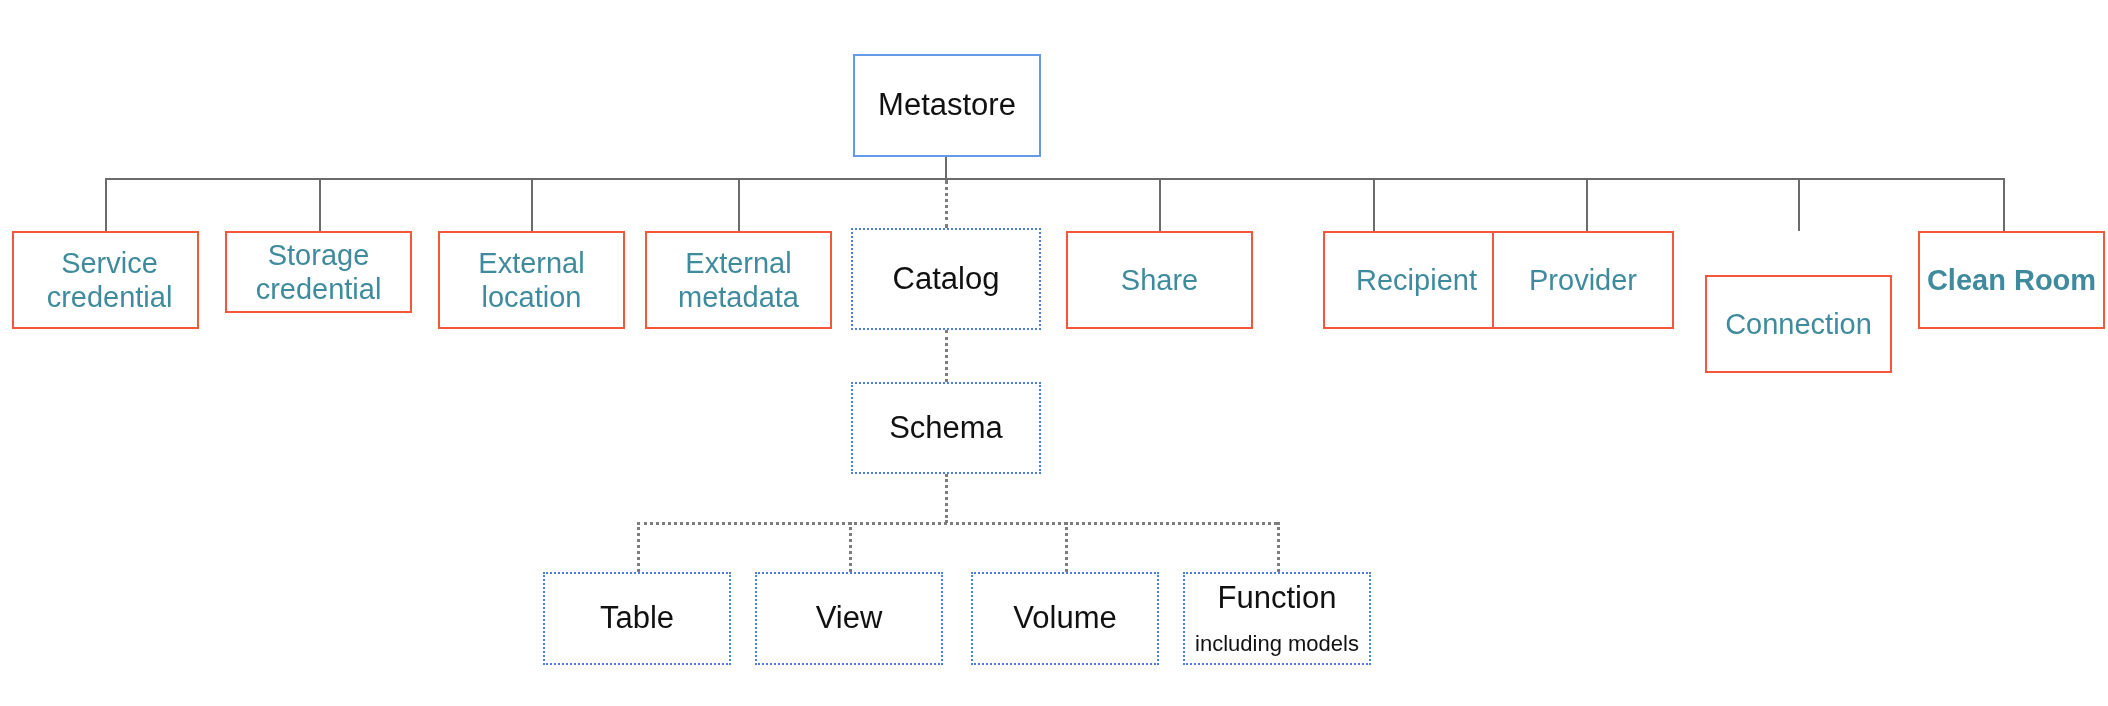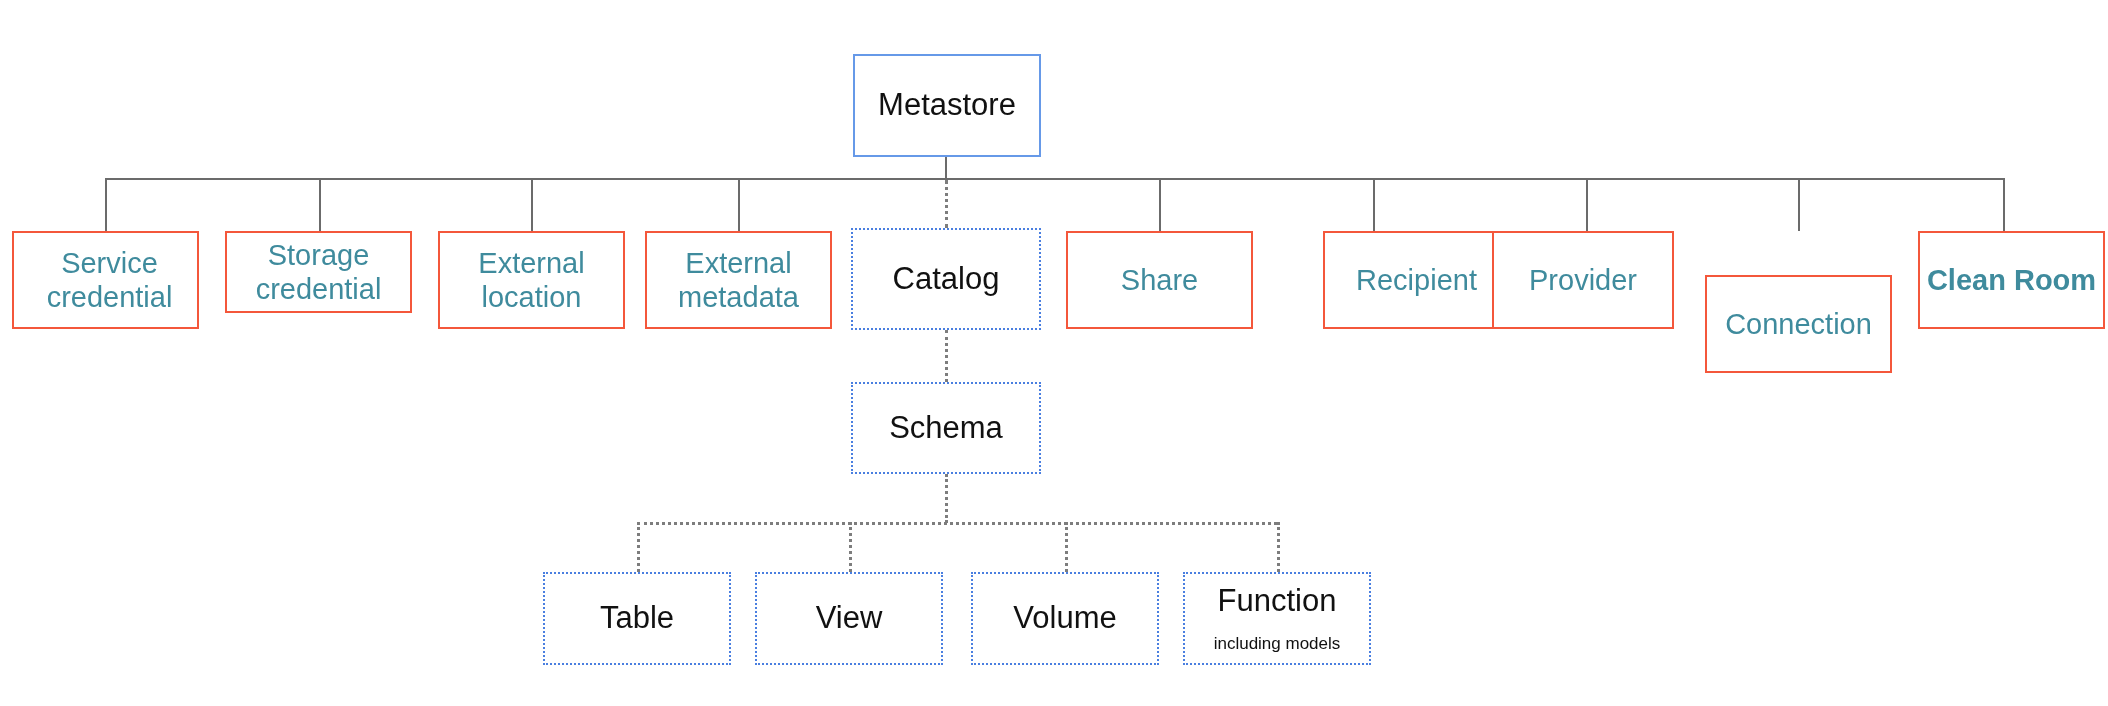--- a/index.html
+++ b/index.html
@@ -45,21 +45,21 @@
     border: 2px dotted #4a7fe0;
     color: #111111;
     font-size: 31px;
   }
   .node-label {
     display: block;
     white-space: pre-line;
   }
   .node-sublabel {
     display: block;
-    font-size: 17px;
+    font-size: 22px;
     color: #111111;
     margin-top: 15px;
   }
   
   .conn {
     position: absolute;
   }
   .conn--h-solid {
     border-top: 2px solid #6b6b6b;
     height: 0;

